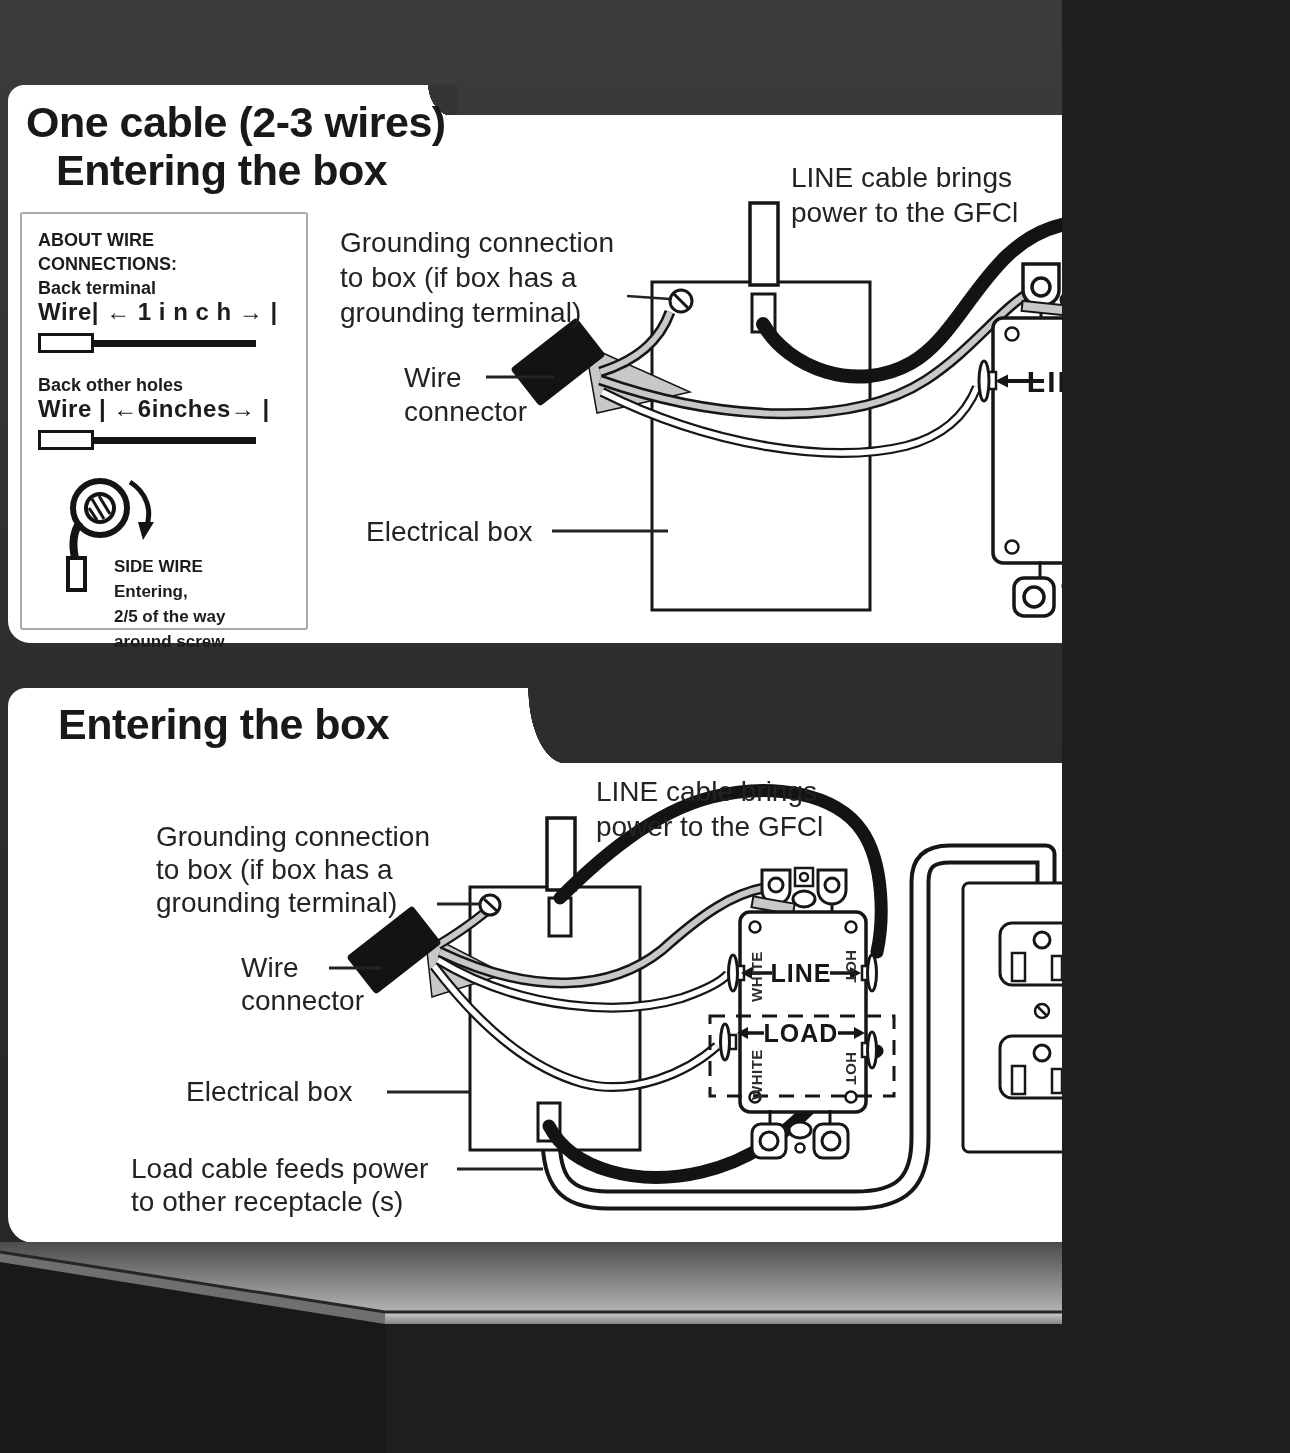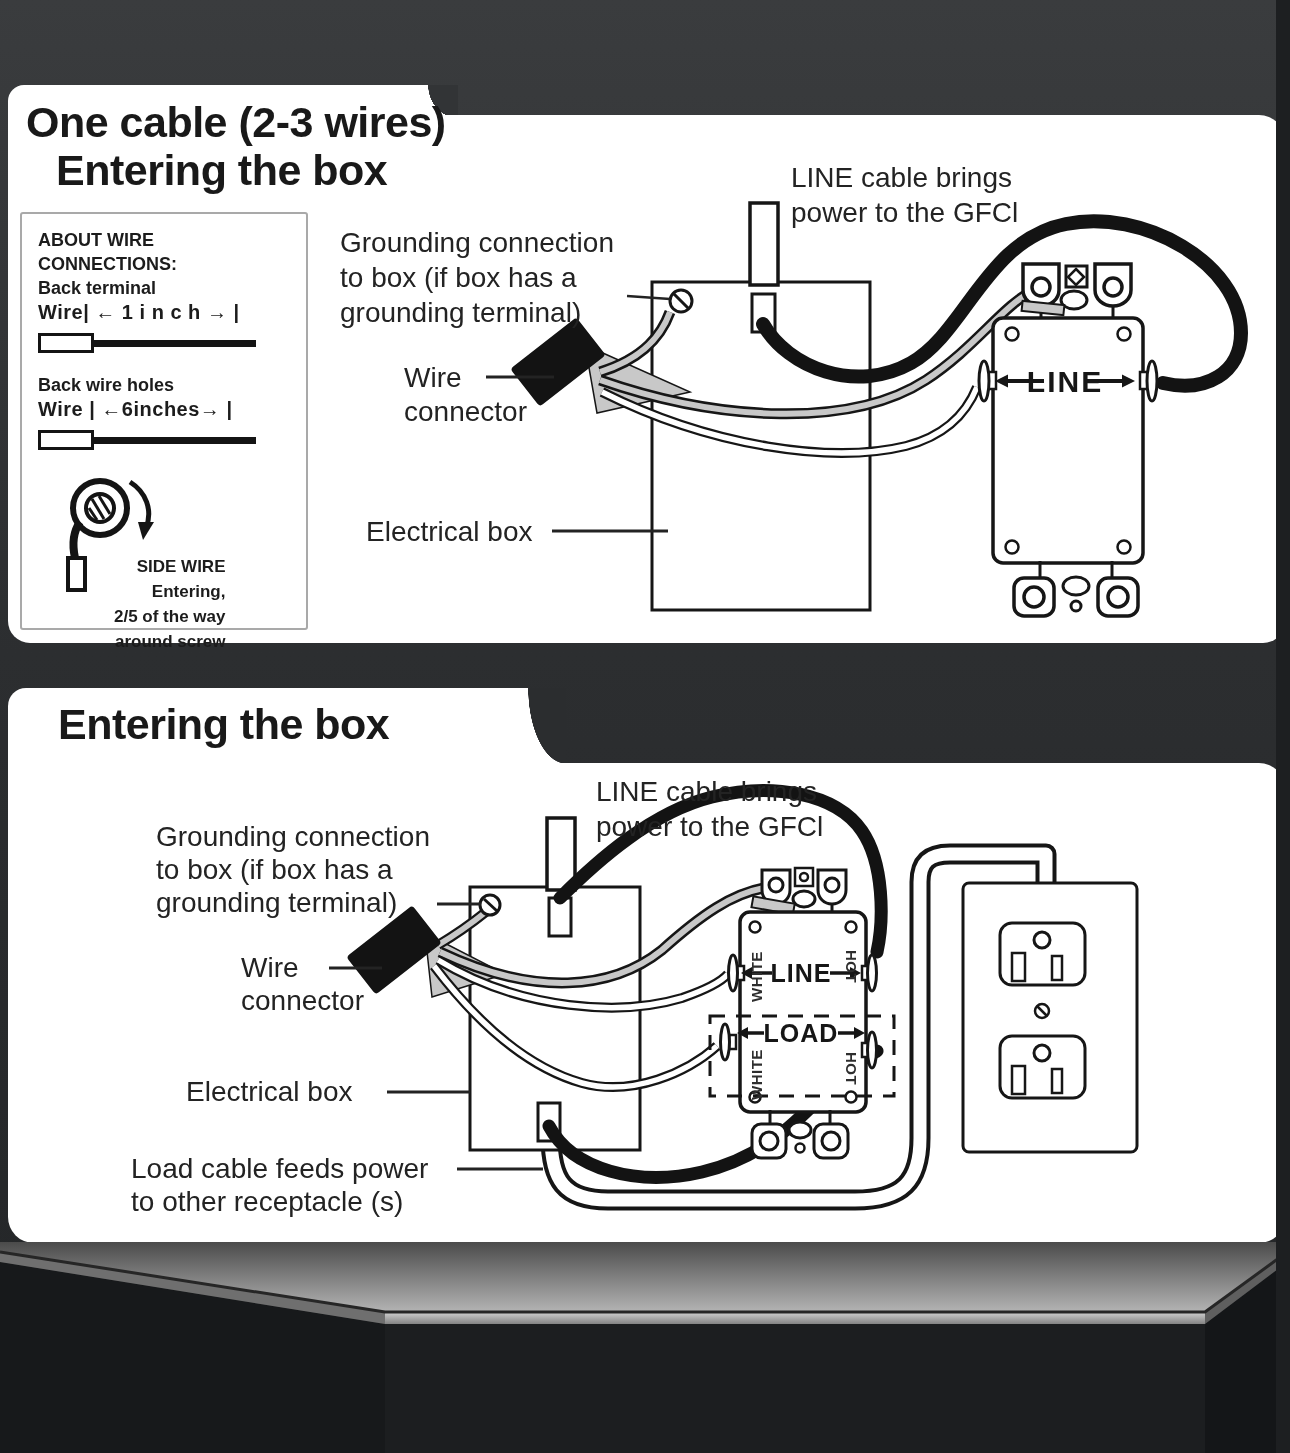--- a/index.html
+++ b/index.html
@@ -1,43 +1,43 @@
 <!DOCTYPE html>
 <html><head>
 <meta charset="utf-8">
 <style>
   html,body{margin:0;padding:0;background:#1d1f21;}
   .stage{
-    position:relative;width:1276px;height:1453px;overflow:hidden;
+    position:relative;width:1062px;height:1453px;overflow:hidden;
     background:linear-gradient(180deg,#3a3c3e 0%,#2c2e30 45%,#232527 100%);
     font-family:"Liberation Sans",sans-serif;color:#1c1c1c;
   }
   .panel{position:absolute;background:#fff;}
   .panel1-tab{left:8px;top:85px;width:420px;height:34px;border-radius:16px 0 0 0;}
   .panel1-flare{position:absolute;left:428px;top:85px;width:30px;height:33px;
     background:radial-gradient(30px 33px at 100% 0%, #323436 99%, #ffffff 100%);}
   .panel1-main{left:8px;top:115px;width:1277px;height:528px;border-radius:0 26px 22px 22px;}
   .panel2-tab{left:8px;top:688px;width:520px;height:77px;border-radius:18px 0 0 0;}
   .panel2-flare{position:absolute;left:528px;top:688px;width:38px;height:76px;
     background:radial-gradient(38px 76px at 100% 0%, #2b2d2f 99%, #ffffff 100%);}
   .panel2-main{left:8px;top:763px;width:1277px;height:480px;border-radius:0 26px 26px 26px;}
   .title{position:absolute;font-weight:bold;font-size:43px;line-height:48px;color:#191919;letter-spacing:-0.5px;}
   .title .l2{display:block;padding-left:30px;}
   #title1{left:26px;top:98px;}
   #title2{left:28px;top:700px;}
   .about{position:absolute;left:20px;top:212px;width:288px;height:418px;background:#fff;
     border:2px solid #a9a9a9;border-radius:3px;box-sizing:border-box;padding:14px 14px 10px 16px;}
   .about .h{font-size:18px;font-weight:bold;line-height:24px;color:#1c1c1c;}
-  .about .measure{font-size:20px;font-weight:bold;letter-spacing:0.5px;}
+  .about .measure{font-size:24px;font-weight:bold;letter-spacing:0.5px;}
   .wire-graphic{display:flex;align-items:center;margin:9px 0 20px 0;}
   .wire-graphic .ferrule{width:50px;height:14px;border:3px solid #141414;background:#fff;}
   .wire-graphic .bare{width:162px;height:7px;background:#141414;}
   .sidewire-zone{position:relative;margin-top:14px;height:172px;}
   .sidewire-zone svg{position:absolute;left:20px;top:0;}
-  .sidewire-text{position:absolute;left:76px;top:84px;font-size:17px;font-weight:bold;line-height:25px;color:#1c1c1c;text-align:right;}
+  .sidewire-text{position:absolute;left:76px;top:84px;font-size:17px;font-weight:bold;line-height:25px;color:#1c1c1c;}
   svg.diag{position:absolute;}
   svg text{font-family:"Liberation Sans",sans-serif;}
   .lbl{font-size:28px;fill:#232323;}
   .devbig{font-weight:bold;fill:#161616;}
   .devsmall{font-size:15px;font-weight:bold;fill:#2e2e2e;letter-spacing:0.5px;}
 </style>
 </head>
 <body>
 
 <div class="stage">
@@ -52,21 +52,21 @@
   </div>
 
   <div class="about">
     <div class="h">ABOUT WIRE CONNECTIONS:</div>
     <div class="h">Back terminal</div>
     <div class="h measure">Wire|  ← 1 i n c h →   |</div>
     <div class="wire-graphic">
       <div class="ferrule"></div>
       <div class="bare"></div>
     </div>
-    <div class="h">Back wire holes</div>
+    <div class="h">Back other holes</div>
     <div class="h measure">Wire |  ←6inches→ |</div>
     <div class="wire-graphic">
       <div class="ferrule"></div>
       <div class="bare"></div>
     </div>
     <div class="sidewire-zone">
       <svg width="110" height="130" viewBox="0 0 110 130">
         <circle cx="42" cy="38" r="27" fill="#fff" stroke="#141414" stroke-width="6"></circle>
         <circle cx="42" cy="38" r="14" fill="#fff" stroke="#141414" stroke-width="4"></circle>
         <line x1="34" y1="29" x2="46" y2="49" stroke="#141414" stroke-width="3"></line>

